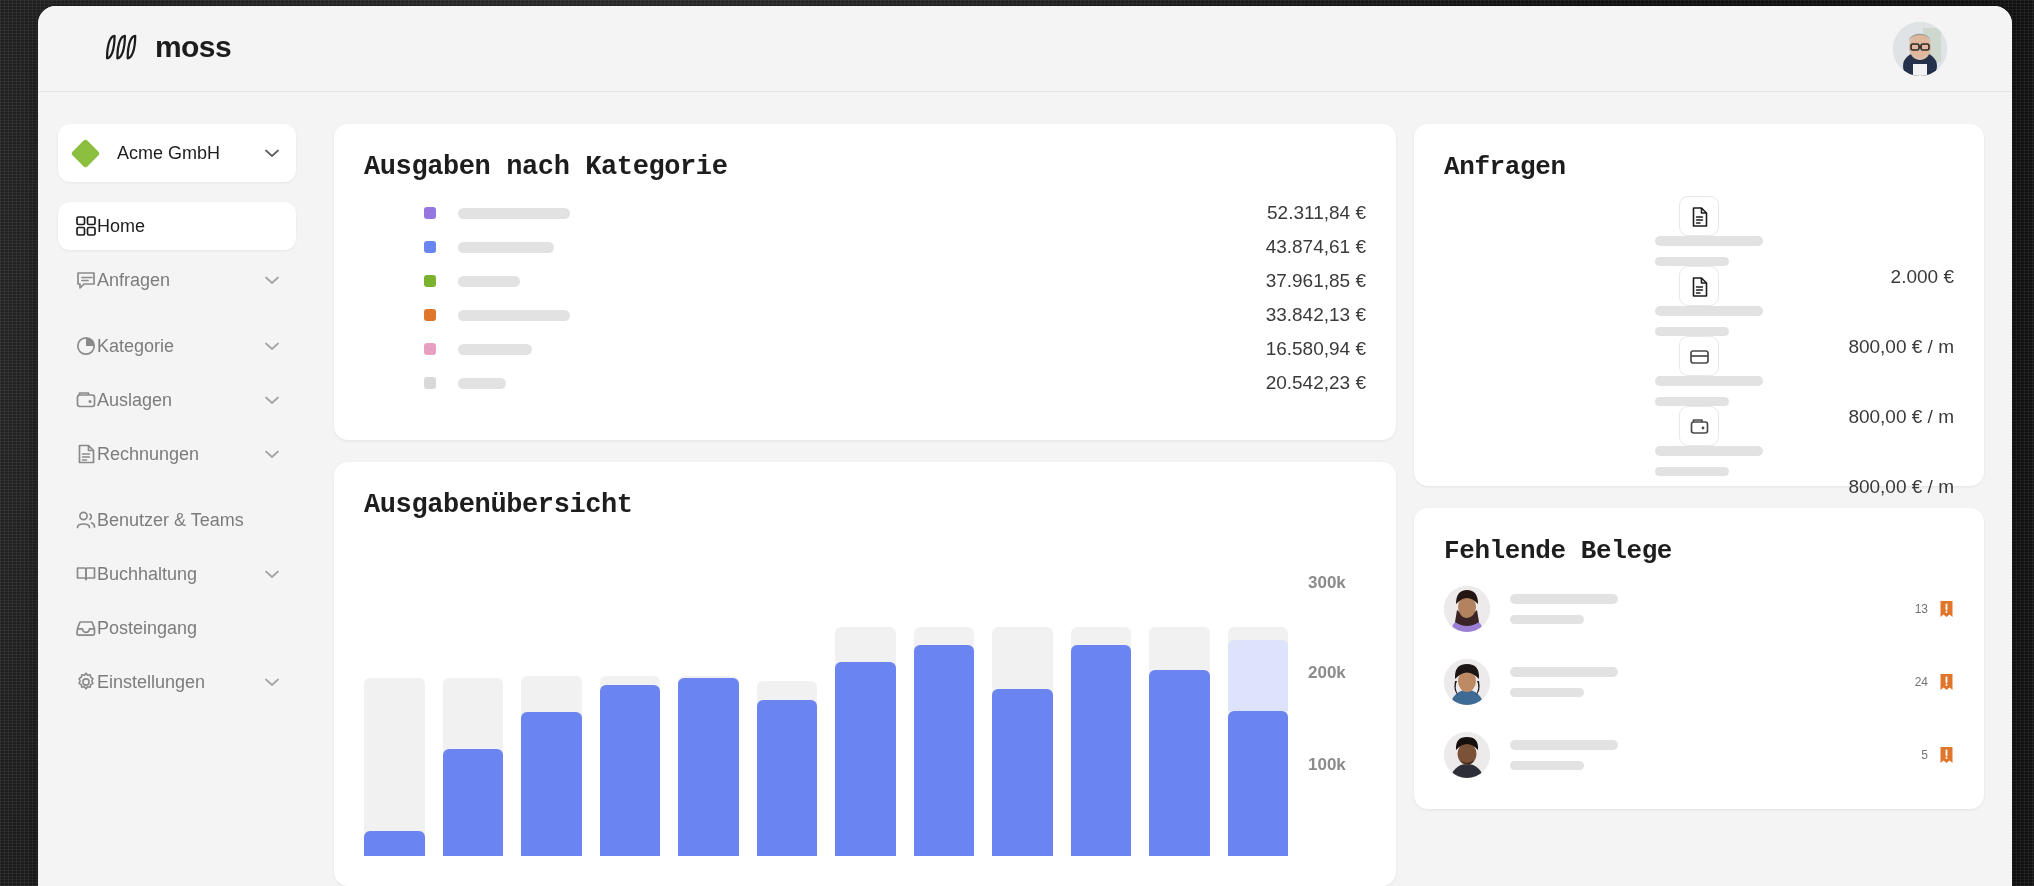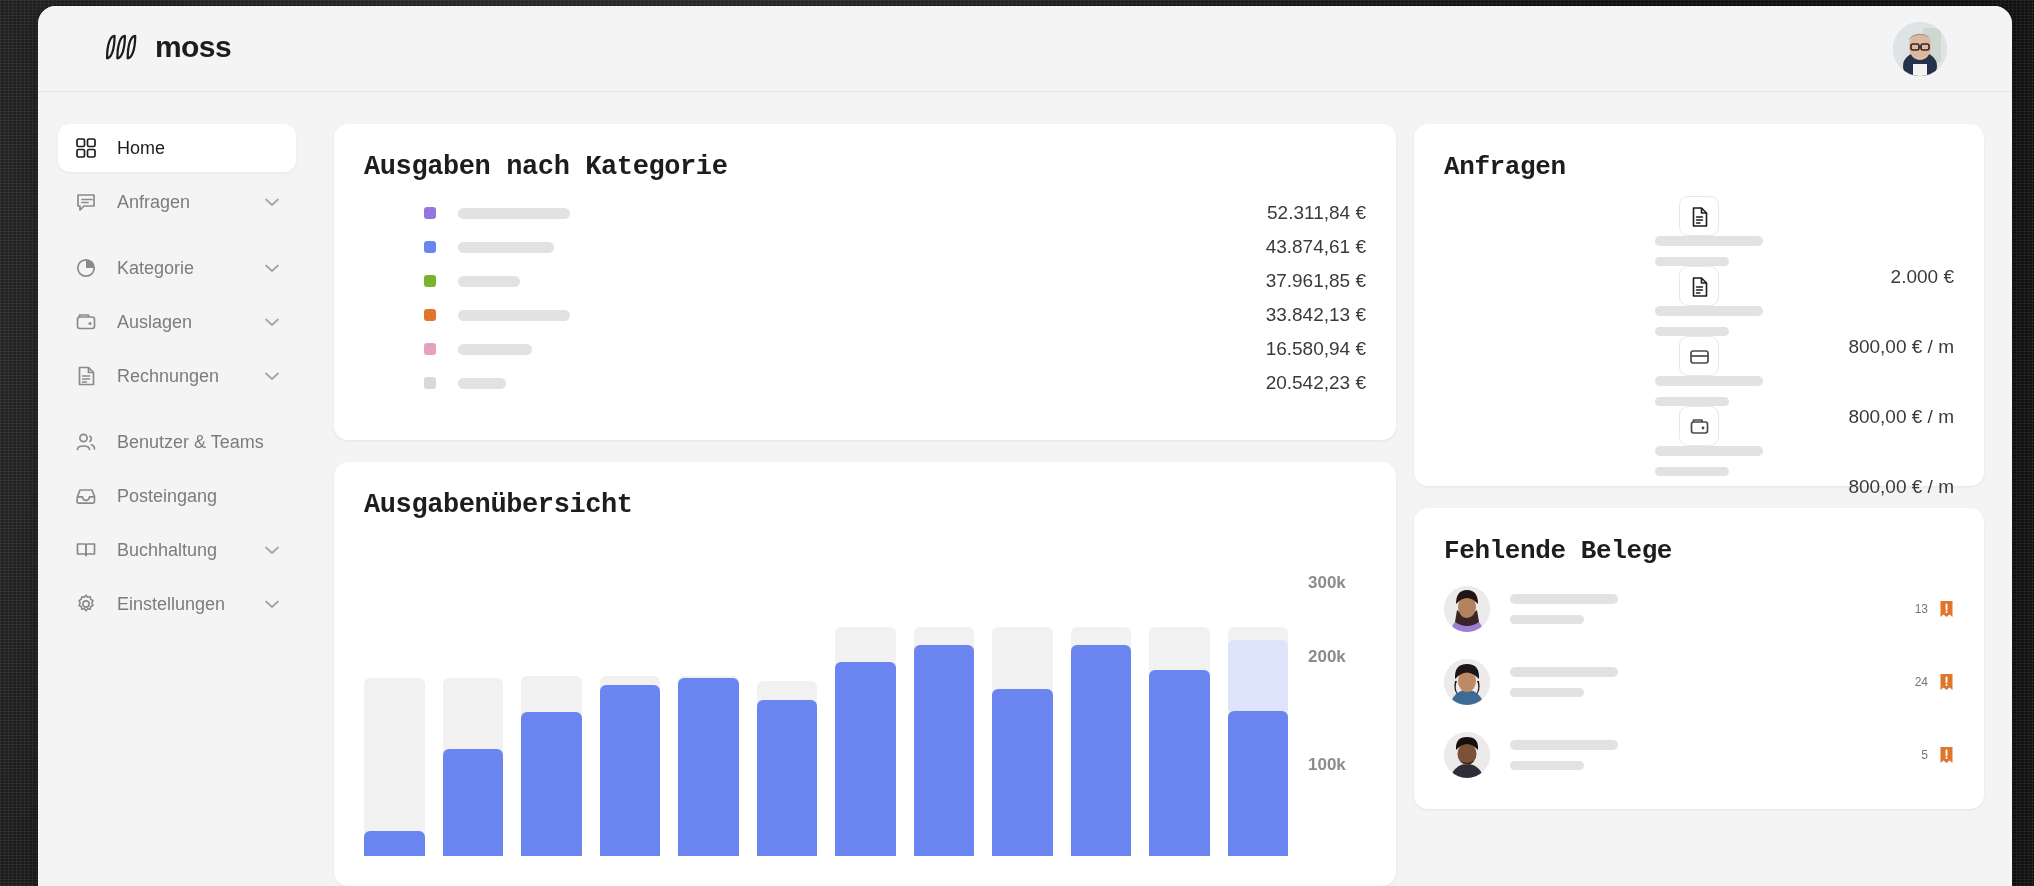--- a/index.html
+++ b/index.html
@@ -84,21 +84,21 @@
   .nav-item {
     height: 48px; display: flex; align-items: center;
     padding: 0 17px; border-radius: 12px; margin-bottom: 6px;
     color: #7c7c7c; font-size: 18px;
   }
   .nav-item.active {
     background: #fff; color: #1d1d1d;
     box-shadow: 0 1px 3px rgba(0,0,0,.06);
   }
   .nav-item .ico { width: 22px; height: 22px; flex: 0 0 22px; display:block; }
-  .nav-item .lbl { margin-left: 20px; flex: 1; white-space: nowrap;}
+  .nav-item .lbl { flex: 1; white-space: nowrap;}
   .nav-gap { height: 12px; }
   .chev { width: 14px; height: 9px; flex: 0 0 14px; opacity: .75;}
 
   
   .card {
     background: #fff; border-radius: 14px;
     box-shadow: 0 1px 3px rgba(0,0,0,.07);
     padding: 28px 30px 30px 30px;
   }
   .card-title {
@@ -221,20 +221,27 @@
           <rect x="18" y="22" width="8" height="6" rx="2" fill="none" stroke="#2a2a2a" stroke-width="1.6"></rect>
           <rect x="28" y="22" width="8" height="6" rx="2" fill="none" stroke="#2a2a2a" stroke-width="1.6"></rect>
           <path d="M26 25 h2" stroke="#2a2a2a" stroke-width="1.4"></path>
         </svg>
       </div>
     </div>
 
     <div class="body-area">
 
       <div class="sidebar">
+        <div class="org-pill">
+          <div class="org-diamond"></div>
+          <span class="org-name">Acme GmbH</span>
+          <svg class="chev" viewBox="0 0 14 9">
+            <path d="M1 1.5 L7 7 L13 1.5" fill="none" stroke="#2a2a2a" stroke-width="1.7" stroke-linecap="round" stroke-linejoin="round"></path>
+          </svg>
+        </div>
 
         <div class="nav-item active">
           <svg class="ico" viewBox="0 0 22 22">
             <rect x="2" y="2" width="7.5" height="7.5" rx="1.4" fill="none" stroke="#1d1d1d" stroke-width="1.7"></rect>
             <rect x="12.5" y="2" width="7.5" height="7.5" rx="1.4" fill="none" stroke="#1d1d1d" stroke-width="1.7"></rect>
             <rect x="2" y="12.5" width="7.5" height="7.5" rx="1.4" fill="none" stroke="#1d1d1d" stroke-width="1.7"></rect>
             <rect x="12.5" y="12.5" width="7.5" height="7.5" rx="1.4" fill="none" stroke="#1d1d1d" stroke-width="1.7"></rect>
           </svg>
           <span class="lbl">Home</span>
         </div>
@@ -295,35 +302,35 @@
             <circle cx="8.5" cy="7" r="3.6" fill="none" stroke="#8a8a8a" stroke-width="1.7"></circle>
             <path d="M2.5 18.5 C2.5 13.8 14.5 13.8 14.5 18.5" fill="none" stroke="#8a8a8a" stroke-width="1.7" stroke-linecap="round"></path>
             <path d="M15 5.2 A3.2 3.2 0 0 1 15 10.4" fill="none" stroke="#8a8a8a" stroke-width="1.7" stroke-linecap="round"></path>
             <path d="M16.5 13.8 C19 14.6 19.5 16.6 19.5 18" fill="none" stroke="#8a8a8a" stroke-width="1.7" stroke-linecap="round"></path>
           </svg>
           <span class="lbl">Benutzer &amp; Teams</span>
         </div>
 
         <div class="nav-item">
           <svg class="ico" viewBox="0 0 22 22">
+            <path d="M2.5 5 h7 a1.5 1.5 0 0 1 1.5 1.5 v10 a1.5 1.5 0 0 0 -1.5 -1.5 h-7 z" fill="none" stroke="#8a8a8a" stroke-width="1.7" stroke-linejoin="round"></path>
+            <path d="M19.5 5 h-7 a1.5 1.5 0 0 0 -1.5 1.5 v10 a1.5 1.5 0 0 1 1.5 -1.5 h7 z" fill="none" stroke="#8a8a8a" stroke-width="1.7" stroke-linejoin="round"></path>
+          </svg>
+          <span class="lbl">Buchhaltung</span>
+          <svg class="chev" viewBox="0 0 14 9">
+            <path d="M1 1.5 L7 7 L13 1.5" fill="none" stroke="#8a8a8a" stroke-width="1.7" stroke-linecap="round" stroke-linejoin="round"></path>
+          </svg>
+        </div>
+
+        <div class="nav-item">
+          <svg class="ico" viewBox="0 0 22 22">
             <path d="M2.5 11.5 L5 5 h12 l2.5 6.5 v5 a1.6 1.6 0 0 1 -1.6 1.6 h-14.3 a1.6 1.6 0 0 1 -1.6 -1.6 z" fill="none" stroke="#8a8a8a" stroke-width="1.7" stroke-linejoin="round"></path>
             <path d="M2.5 11.8 h5 a3.5 3.5 0 0 0 7 0 h5" fill="none" stroke="#8a8a8a" stroke-width="1.7" stroke-linejoin="round"></path>
           </svg>
           <span class="lbl">Posteingang</span>
-        </div>
-
-        <div class="nav-item">
-          <svg class="ico" viewBox="0 0 22 22">
-            <path d="M2.5 5 h7 a1.5 1.5 0 0 1 1.5 1.5 v10 a1.5 1.5 0 0 0 -1.5 -1.5 h-7 z" fill="none" stroke="#8a8a8a" stroke-width="1.7" stroke-linejoin="round"></path>
-            <path d="M19.5 5 h-7 a1.5 1.5 0 0 0 -1.5 1.5 v10 a1.5 1.5 0 0 1 1.5 -1.5 h7 z" fill="none" stroke="#8a8a8a" stroke-width="1.7" stroke-linejoin="round"></path>
-          </svg>
-          <span class="lbl">Buchhaltung</span>
-          <svg class="chev" viewBox="0 0 14 9">
-            <path d="M1 1.5 L7 7 L13 1.5" fill="none" stroke="#8a8a8a" stroke-width="1.7" stroke-linecap="round" stroke-linejoin="round"></path>
-          </svg>
         </div>
 
         <div class="nav-item">
           <svg class="ico" viewBox="0 0 22 22">
             <path d="M11 2.2 l1.6 2.1 2.6 -.6 .5 2.6 2.3 1.3 -1.2 2.4 1.2 2.4 -2.3 1.3 -.5 2.6 -2.6 -.6 -1.6 2.1 -1.6 -2.1 -2.6 .6 -.5 -2.6 -2.3 -1.3 1.2 -2.4 -1.2 -2.4 2.3 -1.3 .5 -2.6 2.6 .6 z" fill="none" stroke="#8a8a8a" stroke-width="1.6" stroke-linejoin="round"></path>
             <circle cx="11" cy="11" r="3.1" fill="none" stroke="#8a8a8a" stroke-width="1.6"></circle>
           </svg>
           <span class="lbl">Einstellungen</span>
           <svg class="chev" viewBox="0 0 14 9">
             <path d="M1 1.5 L7 7 L13 1.5" fill="none" stroke="#8a8a8a" stroke-width="1.7" stroke-linecap="round" stroke-linejoin="round"></path>
@@ -420,21 +427,21 @@
                   <div class="bar-track" style="height: 229.091px;"></div>
                   <div class="bar-fill" style="height: 186.364px;"></div>
                 </div>
                 <div class="bar-slot">
                   <div class="bar-track" style="height: 229.091px;"></div>
                   <div class="bar-ghost" style="bottom: 145.455px; height: 70.9091px;"></div>
                   <div class="bar-fill" style="height: 145.455px;"></div>
                 </div>
                 <div class="y-axis" id="y-axis">
                   <div class="y-tick" style="bottom: 90.9091px; top: auto; transform: translateY(50%);">100k</div>
-                  <div class="y-tick" style="bottom: 199px; top: auto; transform: translateY(50%);">200k</div>
+                  <div class="y-tick" style="bottom: 183px; top: auto; transform: translateY(50%);">200k</div>
                   <div class="y-tick" style="bottom: 272.727px; top: auto; transform: translateY(50%);">300k</div>
                 </div>
             </div>
           </div>
 
         </div>
 
         <div class="col-right">
 
           <div class="card list-card">

